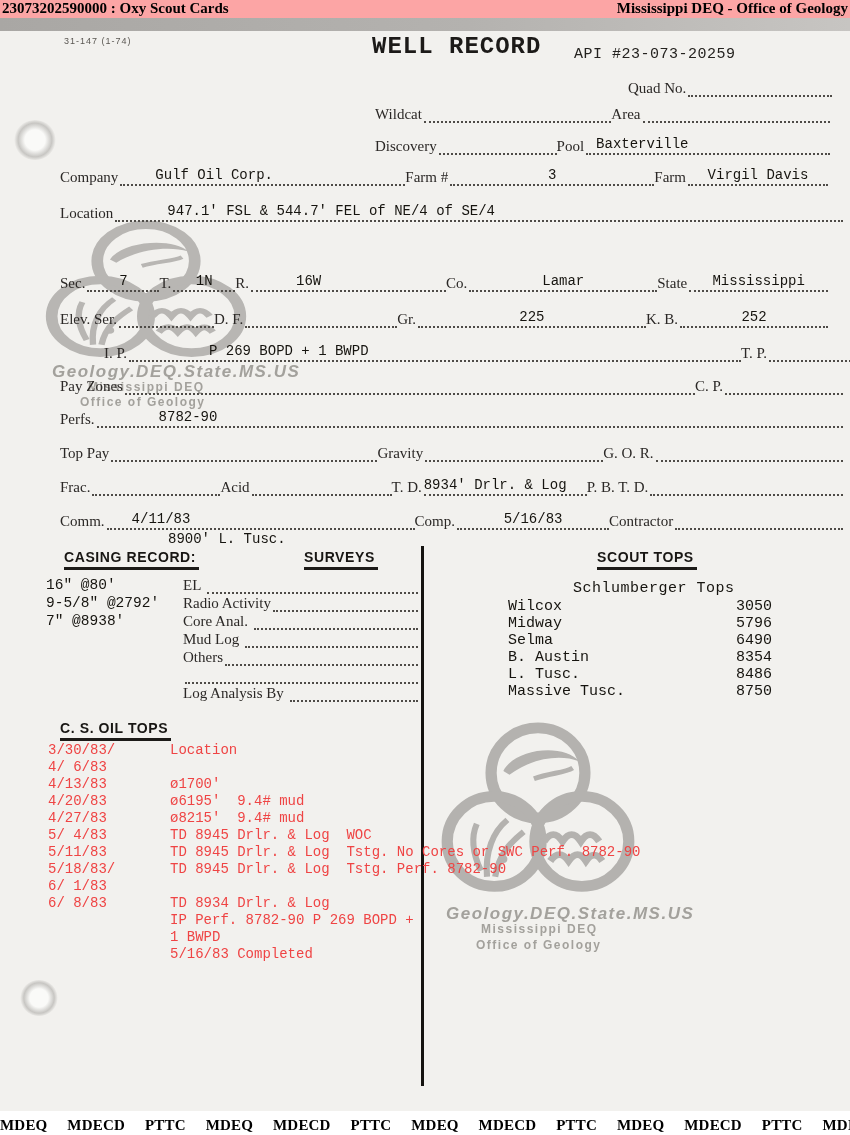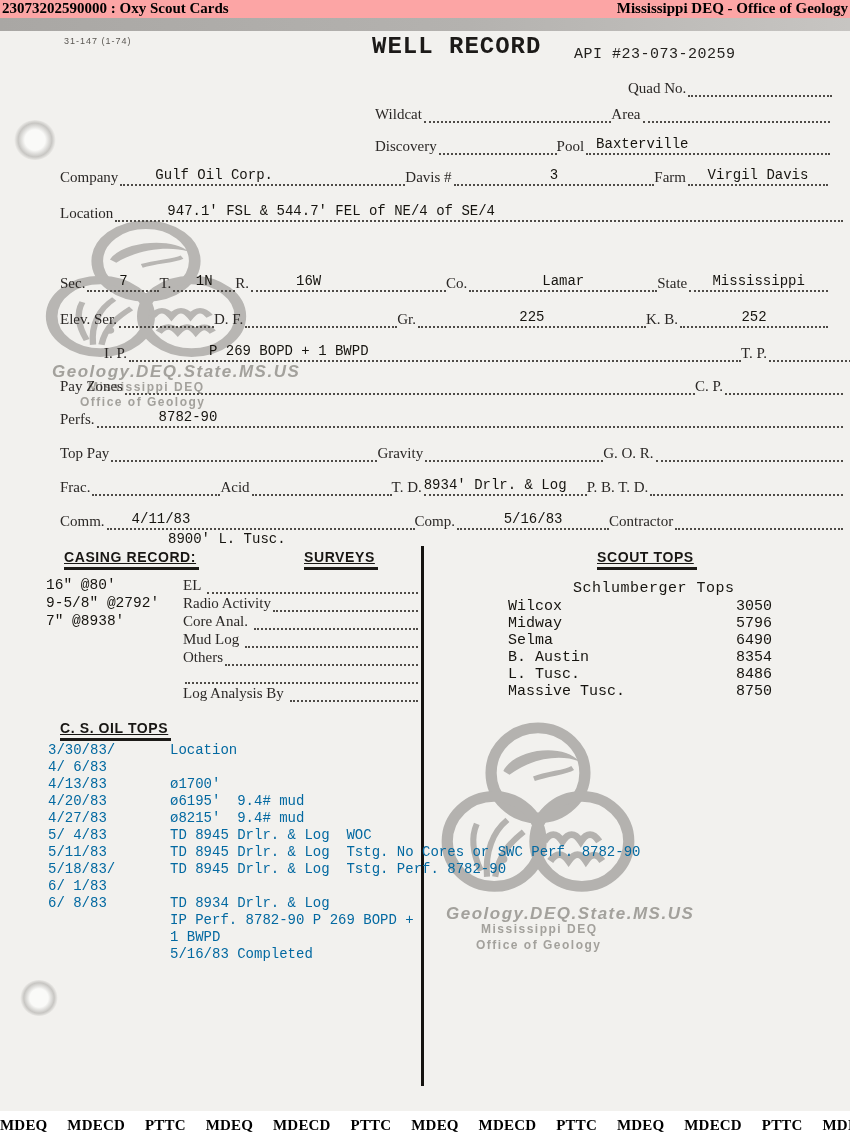--- a/index.html
+++ b/index.html
@@ -25,32 +25,32 @@
   .row{position:absolute;display:flex;align-items:flex-end;height:22px;}
   .lbl{font:15px "Liberation Serif",serif;color:#2b2826;white-space:pre;flex:0 0 auto;padding-right:2px;}
   .seg{border-bottom:2px dotted #4e4b47;height:100%;display:flex;align-items:flex-end;flex:0 0 auto;
        min-width:0;overflow:visible;}
   .grow{flex:1 1 auto;}
   .val{font:14px "Liberation Mono",monospace;color:#16140f;white-space:pre;line-height:17px;}
   .center{justify-content:center;}
   .note{position:absolute;font:14px "Liberation Mono",monospace;color:#16140f;white-space:pre;}
   
   .sechead{position:absolute;font:bold 14px "Liberation Sans",sans-serif;letter-spacing:.6px;
-       color:#181613;border-bottom:3px solid #1d1b18;padding:0 3px 2px 0;text-decoration:underline;}
+       color:#181613;border-bottom:3px solid #1d1b18;padding:0 3px 2px 0;}
   .monoblock{position:absolute;font:14.5px "Liberation Mono",monospace;color:#16140f;
        line-height:18px;white-space:pre;}
   .survlist{position:absolute;left:183px;top:576px;width:235px;}
   .survrow{display:flex;align-items:flex-end;height:18px;}
   .survrow .lbl{font-size:15px;}
   .scoutlist{position:absolute;left:508px;top:598px;width:264px;}
   .scoutrow{display:flex;justify-content:space-between;height:17px;
        font:15px "Liberation Mono",monospace;color:#16140f;white-space:pre;}
   .subhead{position:absolute;font:15px "Liberation Mono",monospace;color:#16140f;letter-spacing:.5px;}
   .oillist{position:absolute;left:48px;top:742px;width:620px;z-index:3;}
-  .oilrow{display:flex;height:17px;font:14px "Liberation Mono",monospace;color:#0369a1;white-space:pre;}
+  .oilrow{display:flex;height:17px;font:14px "Liberation Mono",monospace;color:#ef4444;white-space:pre;}
   .odate{flex:0 0 122px;}
   .divider{position:absolute;left:421px;top:546px;width:2.5px;height:540px;background:#151310;z-index:2;}
   
   .wm{position:absolute;z-index:1;}
   .wmtext{position:absolute;font-family:"Liberation Sans",sans-serif;font-weight:bold;
        color:#a3a19c;z-index:1;letter-spacing:1.5px;white-space:pre;}
   .wm1-1,.wm2-1{font-size:17px;font-style:italic;}
   .wm1-2,.wm2-2,.wm1-3,.wm2-3{font-size:12px;}
   .content{position:absolute;inset:0;z-index:2;}
   .content > *{position:absolute;}
@@ -135,21 +135,21 @@
       <span class="seg" style="flex:1.2 1 auto;padding-left:10px;">
         <span class="val">Baxterville</span>
       </span>
     </div>
 
     <div class="row" style="top:164px;left:60px;width:768px;">
       <span class="lbl">Company</span>
       <span class="seg" style="width:250px;padding-left:35px;">
         <span class="val">Gulf Oil Corp.</span>
       </span>
-      <span class="lbl">Davis #</span>
+      <span class="lbl">Farm #</span>
       <span class="seg grow center">
         <span class="val">3</span>
       </span>
       <span class="lbl">Farm</span>
       <span class="seg center" style="width:140px;">
         <span class="val">Virgil Davis</span>
       </span>
     </div>
 
     <div class="row" style="top:200px;left:60px;width:783px;">

